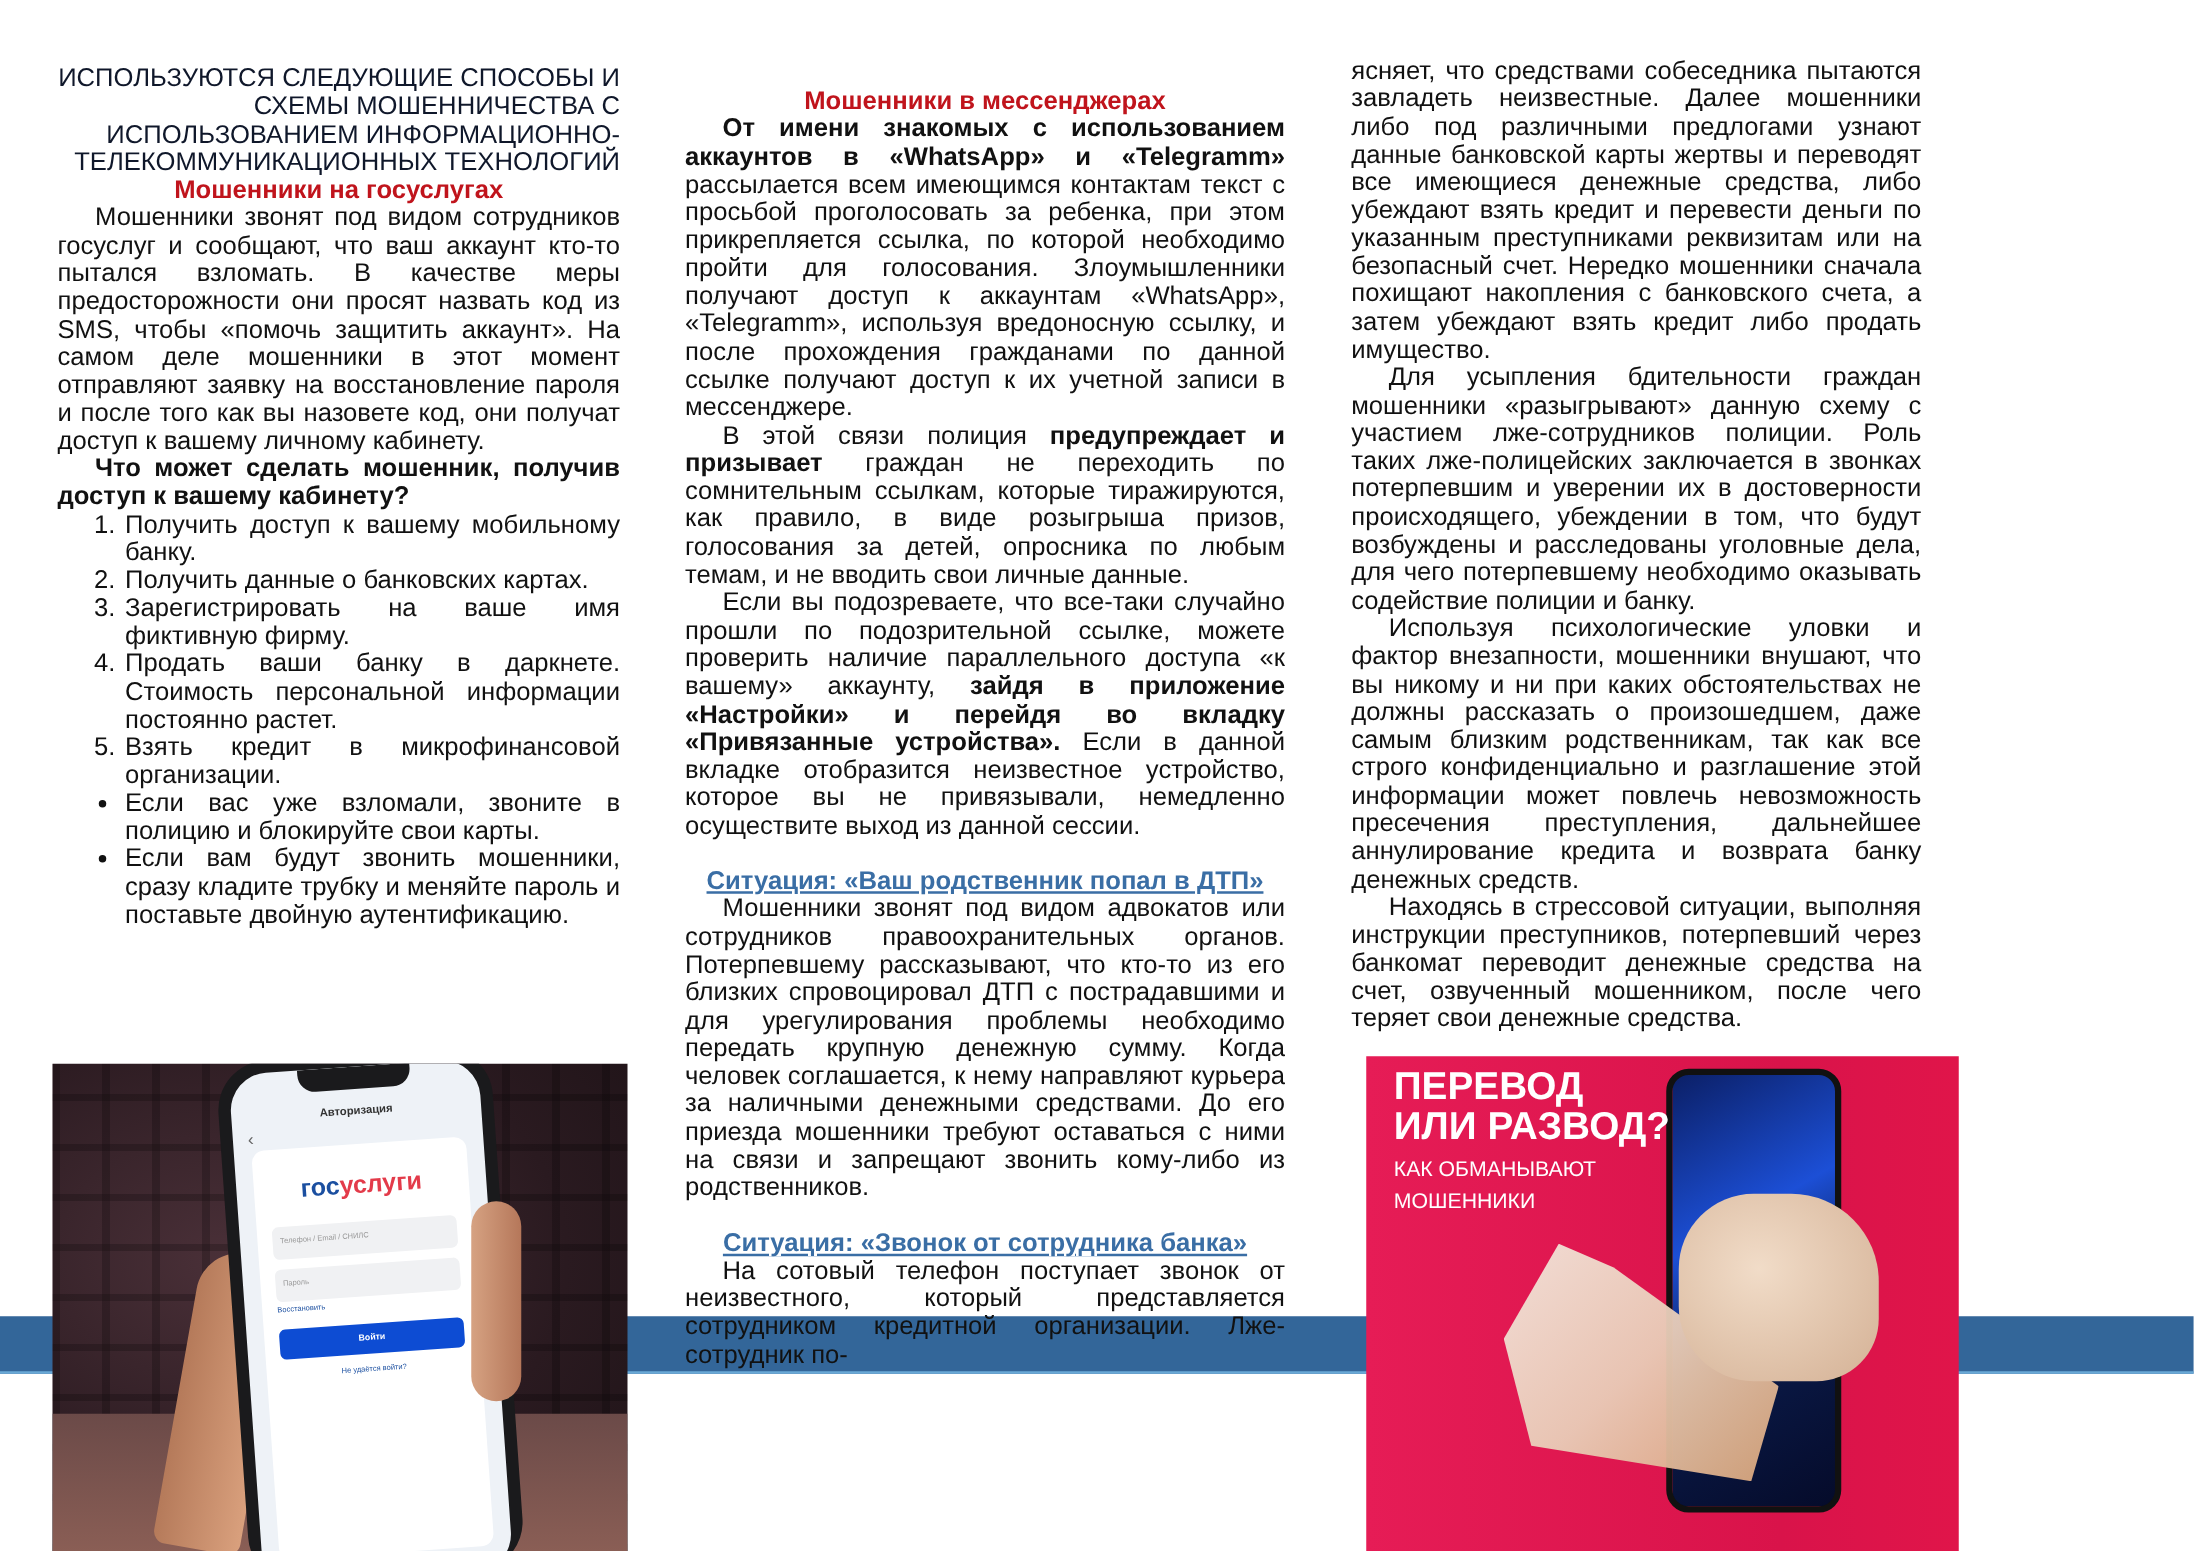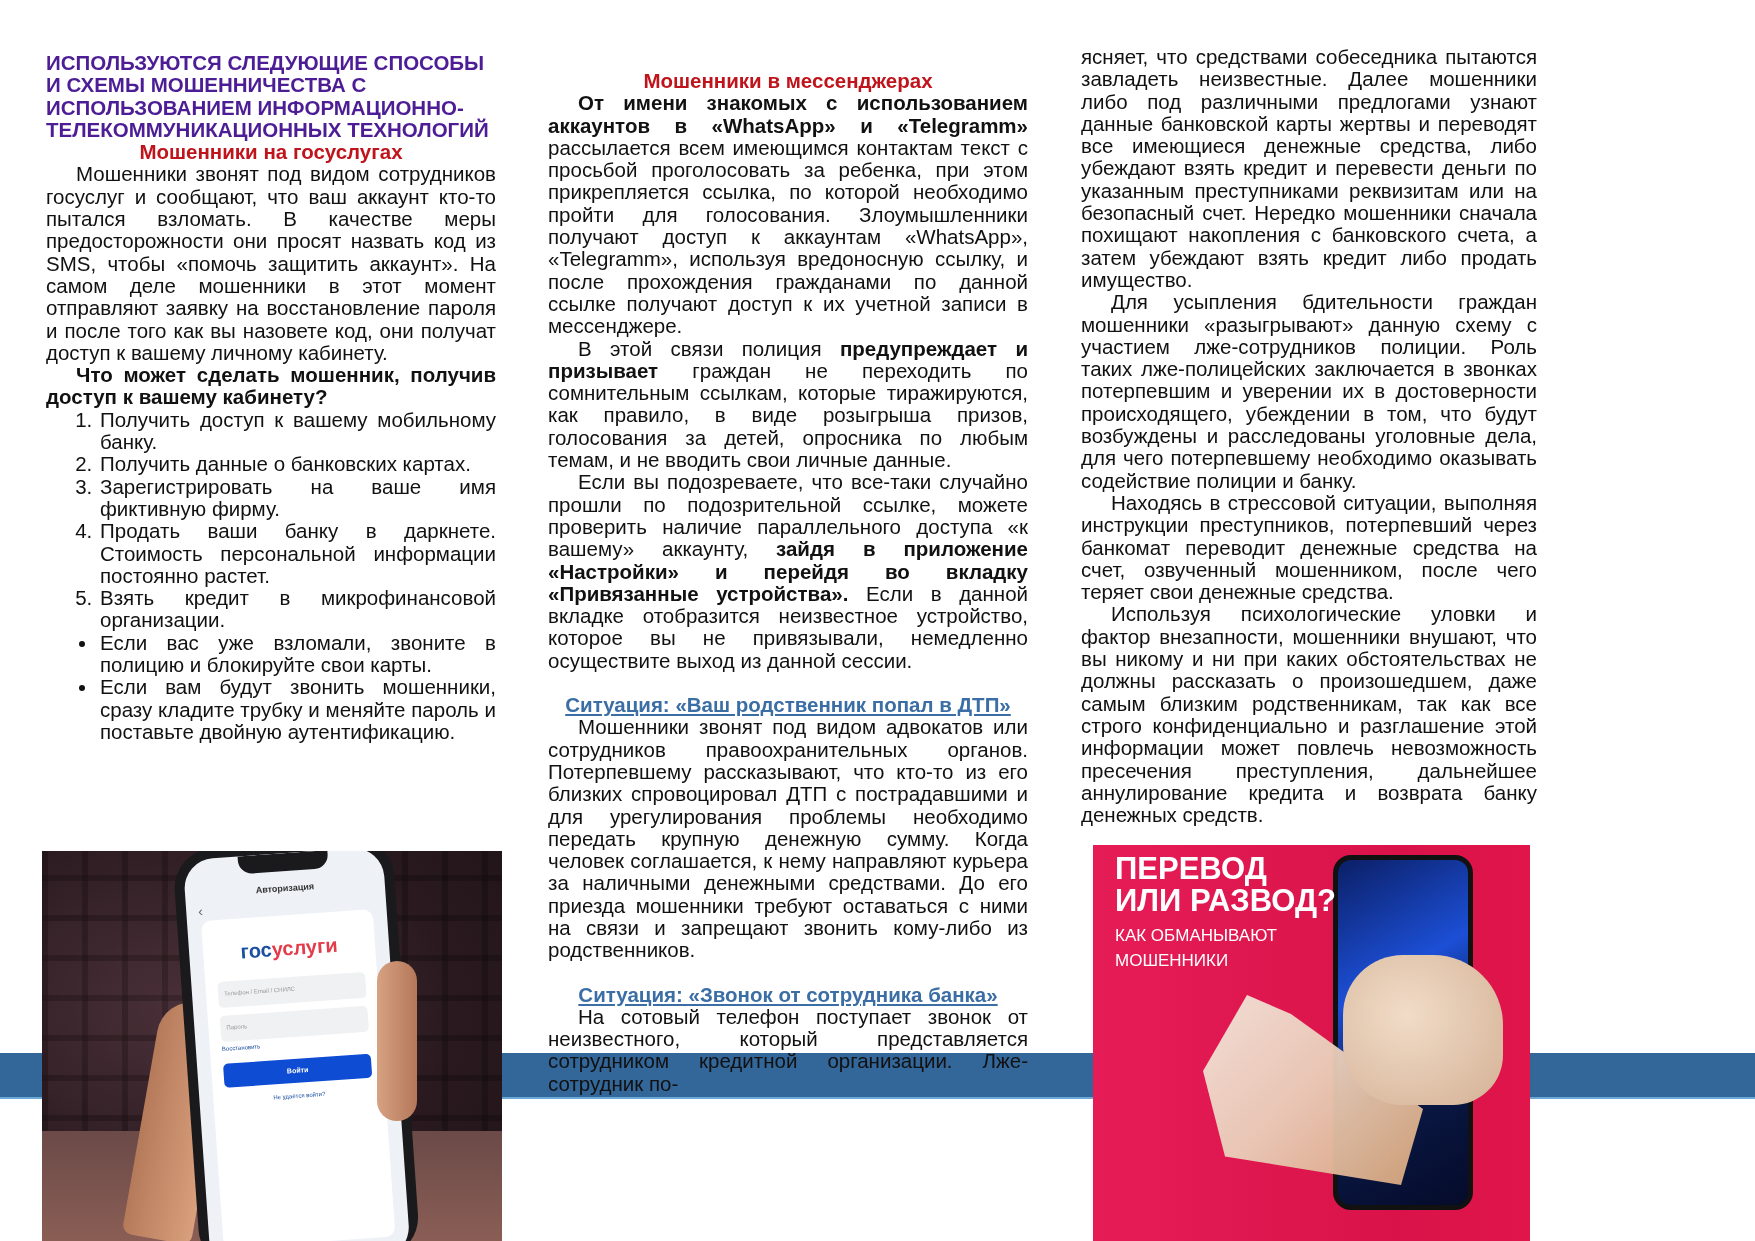--- a/index.html
+++ b/index.html
@@ -18,21 +18,21 @@
     position: absolute; top: 46px;
     font-size: 20.5px; line-height: 22.3px;
     text-align: justify;
   }
   .col p { margin: 0; }
   .ind { text-indent: 30px; }
   .col1 { left: 46px; width: 450px; }
   .col2 { left: 548px; width: 480px; top: 48px; margin-top: 22px; }
   .col3 { left: 1081px; width: 456px; top: 46px; }
   .main-title {
-    color: #4c1d95; font-weight: bold; text-align: left;
+    color: #0f172a; font-weight: normal; text-align: right;
     font-size: 20.5px; line-height: 22.3px; margin: 0 0 24px 0;
     padding-top: 6px;
   }
   .h-red { color: #c0141c; font-weight: bold; text-align: center; margin: 0; }
   .h-blue { color: #3a6ea5; font-weight: bold; text-align: center; margin: 0; text-decoration: underline; }
   .gap { height: 22px; }
   b { font-weight: bold; }
   ol, ul { margin: 0; padding: 0 0 0 52px; }
   li { margin: 0; padding-left: 2px; }
   ol li { list-style: decimal; }
@@ -95,21 +95,21 @@
     background: linear-gradient(90deg, #b57a5a, #d9a07d);
     border-radius: 35px 35px 10px 10px; transform: rotate(10deg);
   }
   .hand-r {
     position: absolute; left: 335px; top: 110px; width: 40px; height: 160px;
     background: linear-gradient(90deg, #d6a282, #b5775a); border-radius: 20px;
   }
 
   
   .img-right {
-    position: absolute; left: 1093px; top: 845px; width: 437px; height: 396px;
+    position: absolute; left: 1093px; top: 845px; width: 474px; height: 396px;
     background: linear-gradient(90deg, #e61c56 0%, #d9134a 70%, #e0154a 100%);
     overflow: hidden;
   }
   .r-phone {
     position: absolute; left: 240px; top: 10px; width: 130px; height: 345px;
     background: linear-gradient(150deg, #0b1f66 0%, #1c4fd6 35%, #0b1b4a 60%, #050b2a 100%);
     border: 5px solid #111; border-radius: 18px;
   }
   .r-title {
     position: absolute; left: 22px; top: 8px; color: #fff;
@@ -185,22 +185,22 @@
   <p class="h-blue">Ситуация: «Ваш родственник попал в ДТП»</p>
   <p class="ind">Мошенники звонят под видом адвокатов или сотрудников правоохранительных органов. Потерпевшему рассказывают, что кто-то из его близких спровоцировал ДТП с пострадавшими и для урегулирования проблемы необходимо передать крупную денежную сумму. Когда человек соглашается, к нему направляют курьера за наличными денежными средствами. До его приезда мошенники требуют оставаться с ними на связи и запрещают звонить кому-либо из родственников.</p>
   <div class="gap"></div>
   <p class="h-blue">Ситуация: «Звонок от сотрудника банка»</p>
   <p class="ind">На сотовый телефон поступает звонок от неизвестного, который представляется сотрудником кредитной организации. Лже-сотрудник по-</p>
 </div>
 
 <div class="col col3">
   <p>ясняет, что средствами собеседника пытаются завладеть неизвестные. Далее мошенники либо под различными предлогами узнают данные банковской карты жертвы и переводят все имеющиеся денежные средства, либо убеждают взять кредит и перевести деньги по указанным преступниками реквизитам или на безопасный счет. Нередко мошенники сначала похищают накопления с банковского счета, а затем убеждают взять кредит либо продать имущество.</p>
   <p class="ind">Для усыпления бдительности граждан мошенники «разыгрывают» данную схему с участием лже-сотрудников полиции. Роль таких лже-полицейских заключается в звонках потерпевшим и уверении их в достоверности происходящего, убеждении в том, что будут возбуждены и расследованы уголовные дела, для чего потерпевшему необходимо оказывать содействие полиции и банку.</p>
+  <p class="ind">Используя психологические уловки и фактор внезапности, мошенники внушают, что вы никому и ни при каких обстоятельствах не должны рассказать о произошедшем, даже самым близким родственникам, так как все строго конфиденциально и разглашение этой информации может повлечь невозможность пресечения преступления, дальнейшее аннулирование кредита и возврата банку денежных средств.</p>
   <p class="ind">Находясь в стрессовой ситуации, выполняя инструкции преступников, потерпевший через банкомат переводит денежные средства на счет, озвученный мошенником, после чего теряет свои денежные средства.</p>
-  <p class="ind">Используя психологические уловки и фактор внезапности, мошенники внушают, что вы никому и ни при каких обстоятельствах не должны рассказать о произошедшем, даже самым близким родственникам, так как все строго конфиденциально и разглашение этой информации может повлечь невозможность пресечения преступления, дальнейшее аннулирование кредита и возврата банку денежных средств.</p>
 </div>
 
 <div class="img-right">
   <div class="r-phone"></div>
   <div class="money"></div>
   <div class="fist"></div>
   <div class="r-title">
     <div>ПЕРЕВОД</div>
     <div>ИЛИ РАЗВОД?</div>
   </div>

